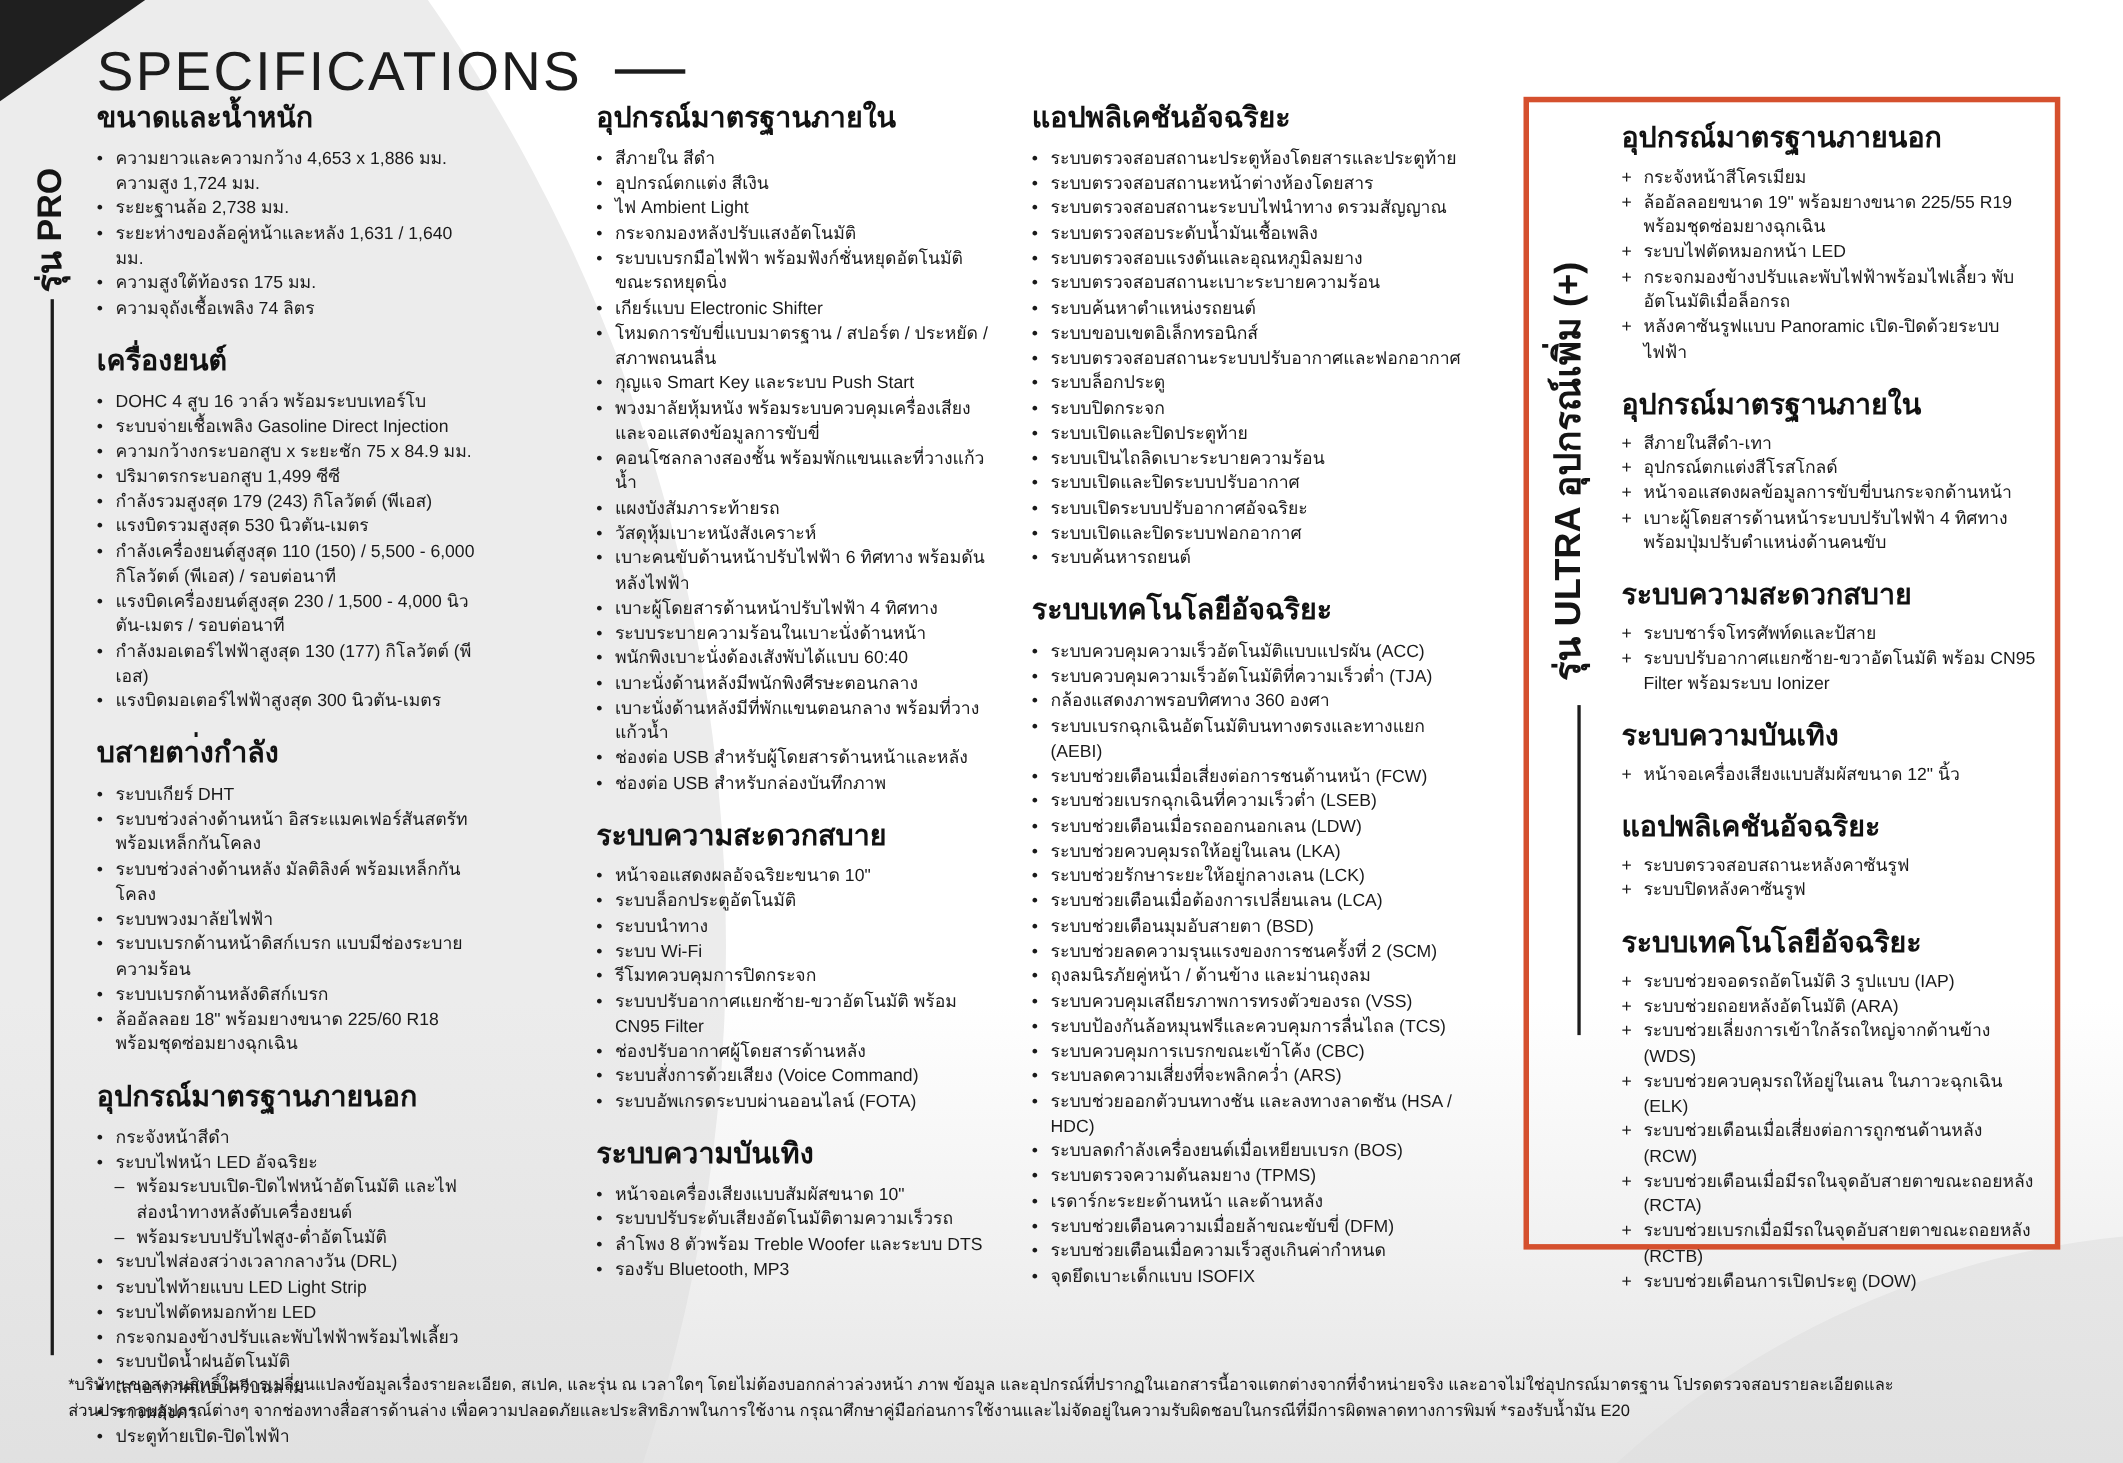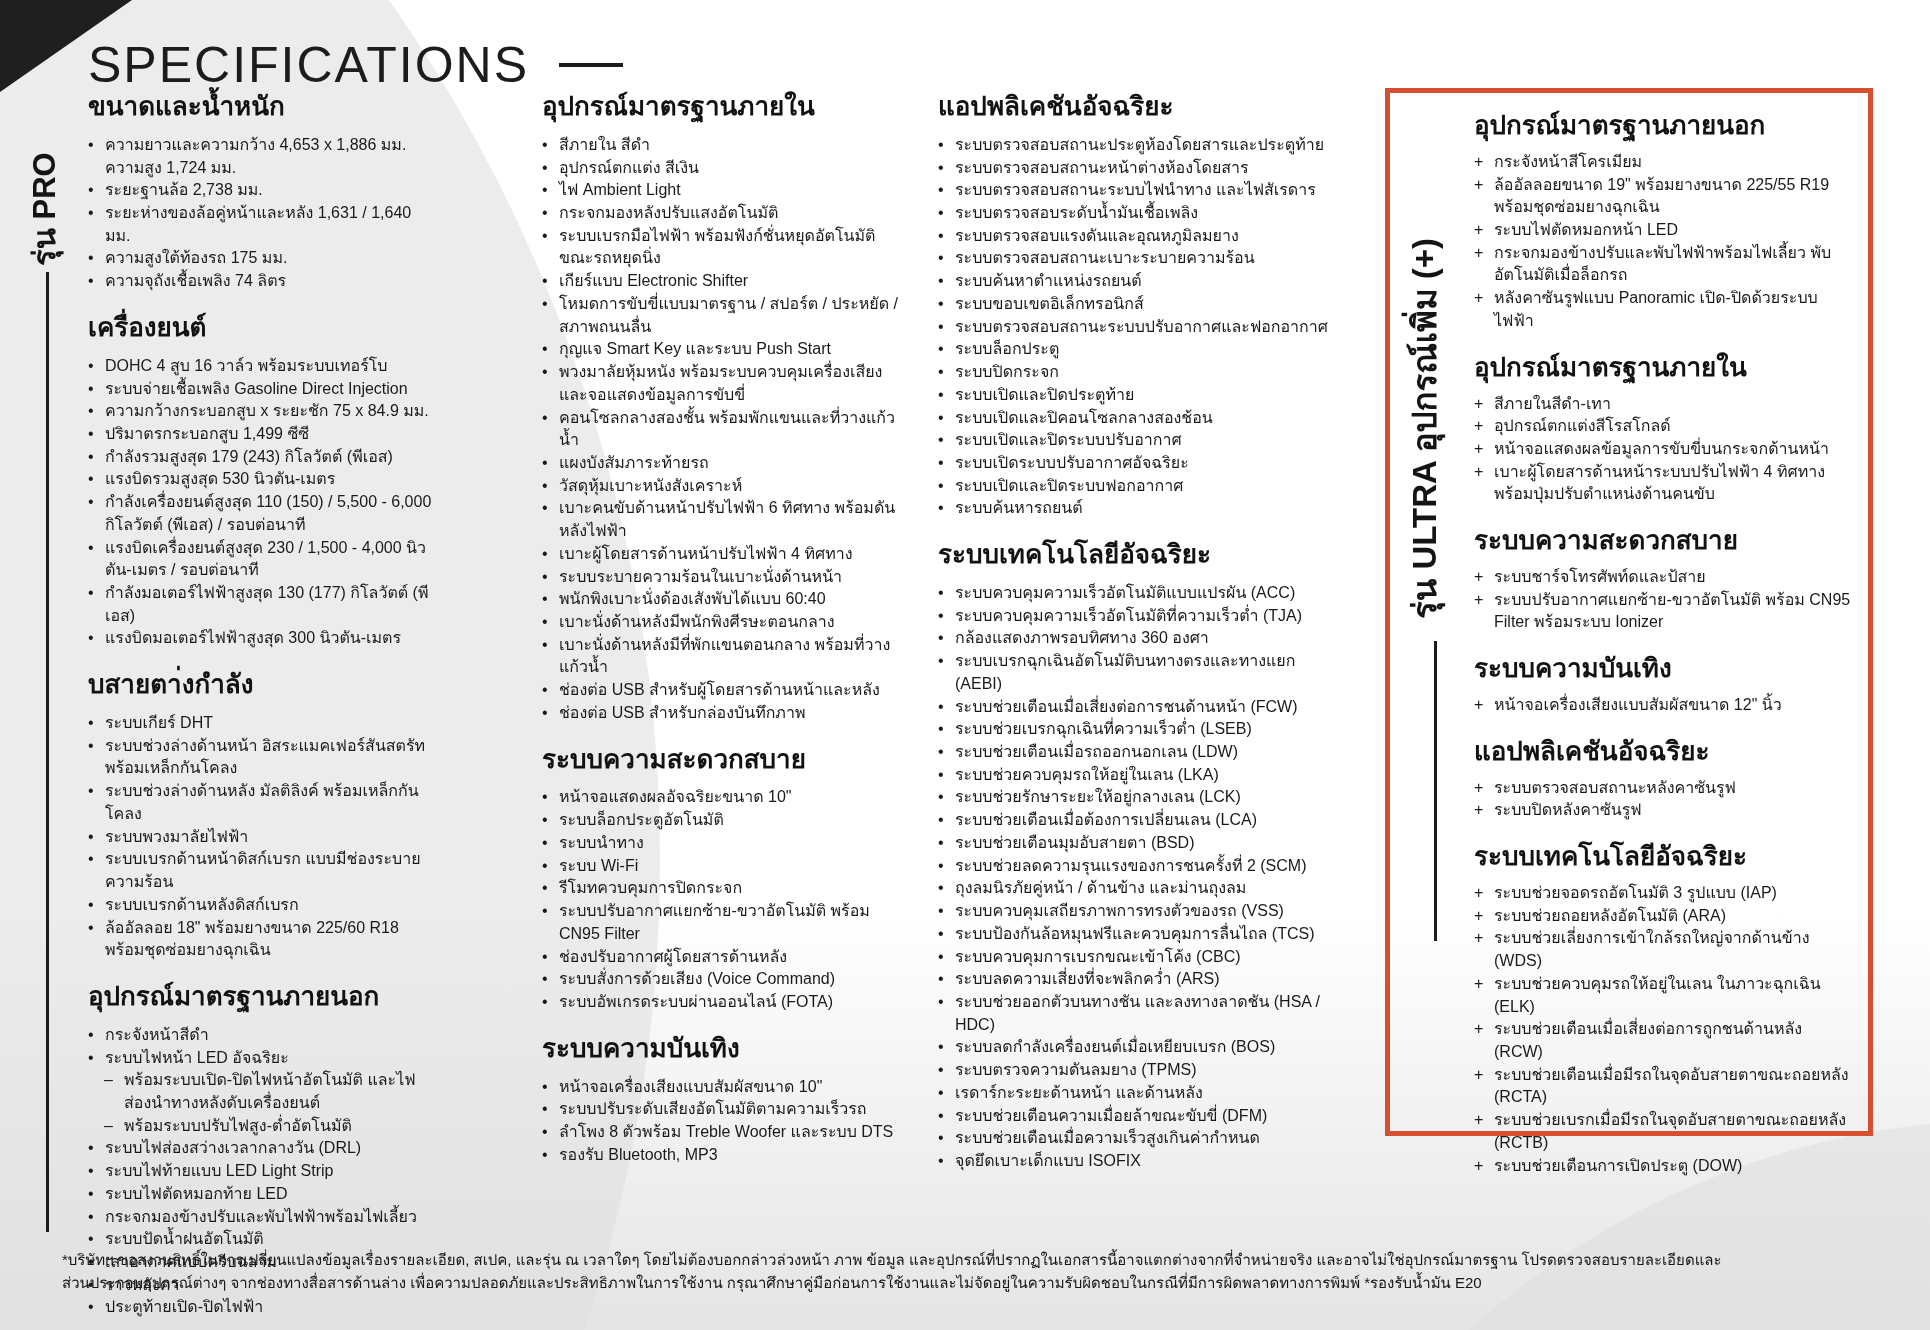--- a/index.html
+++ b/index.html
@@ -164,31 +164,31 @@
         <li class="item"><span class="marker">•</span><span>ระบบปรับระดับเสียงอัตโนมัติตามความเร็วรถ</span></li>
         <li class="item"><span class="marker">•</span><span>ลำโพง 8 ตัวพร้อม Treble Woofer และระบบ DTS</span></li>
         <li class="item"><span class="marker">•</span><span>รองรับ Bluetooth, MP3</span></li>
       </ul>
     </div>
   <div class="col col3" id="col3">
       <h3 class="sec-title">แอปพลิเคชันอัจฉริยะ</h3>
       <ul class="items">
         <li class="item"><span class="marker">•</span><span>ระบบตรวจสอบสถานะประตูห้องโดยสารและประตูท้าย</span></li>
         <li class="item"><span class="marker">•</span><span>ระบบตรวจสอบสถานะหน้าต่างห้องโดยสาร</span></li>
-        <li class="item"><span class="marker">•</span><span>ระบบตรวจสอบสถานะระบบไฟนำทาง และไฟสัเรดาร</span></li>
+        <li class="item"><span class="marker">•</span><span>ระบบตรวจสอบสถานะระบบไฟนำทาง ดรวมสัญญาณ</span></li>
         <li class="item"><span class="marker">•</span><span>ระบบตรวจสอบระดับน้ำมันเชื้อเพลิง</span></li>
         <li class="item"><span class="marker">•</span><span>ระบบตรวจสอบแรงดันและอุณหภูมิลมยาง</span></li>
         <li class="item"><span class="marker">•</span><span>ระบบตรวจสอบสถานะเบาะระบายความร้อน</span></li>
         <li class="item"><span class="marker">•</span><span>ระบบค้นหาตำแหน่งรถยนต์</span></li>
         <li class="item"><span class="marker">•</span><span>ระบบขอบเขตอิเล็กทรอนิกส์</span></li>
         <li class="item"><span class="marker">•</span><span>ระบบตรวจสอบสถานะระบบปรับอากาศและฟอกอากาศ</span></li>
         <li class="item"><span class="marker">•</span><span>ระบบล็อกประตู</span></li>
         <li class="item"><span class="marker">•</span><span>ระบบปิดกระจก</span></li>
         <li class="item"><span class="marker">•</span><span>ระบบเปิดและปิดประตูท้าย</span></li>
-        <li class="item"><span class="marker">•</span><span>ระบบเปิดและปิคอนโซลกลางสองช้อน</span></li>
+        <li class="item"><span class="marker">•</span><span>ระบบเปินไถลิดเบาะระบายความร้อน</span></li>
         <li class="item"><span class="marker">•</span><span>ระบบเปิดและปิดระบบปรับอากาศ</span></li>
         <li class="item"><span class="marker">•</span><span>ระบบเปิดระบบปรับอากาศอัจฉริยะ</span></li>
         <li class="item"><span class="marker">•</span><span>ระบบเปิดและปิดระบบฟอกอากาศ</span></li>
         <li class="item"><span class="marker">•</span><span>ระบบค้นหารถยนต์</span></li>
       </ul>
       <h3 class="sec-title">ระบบเทคโนโลยีอัจฉริยะ</h3>
       <ul class="items">
         <li class="item"><span class="marker">•</span><span>ระบบควบคุมความเร็วอัตโนมัติแบบแปรผัน (ACC)</span></li>
         <li class="item"><span class="marker">•</span><span>ระบบควบคุมความเร็วอัตโนมัติที่ความเร็วต่ำ (TJA)</span></li>
         <li class="item"><span class="marker">•</span><span>กล้องแสดงภาพรอบทิศทาง 360 องศา</span></li>

